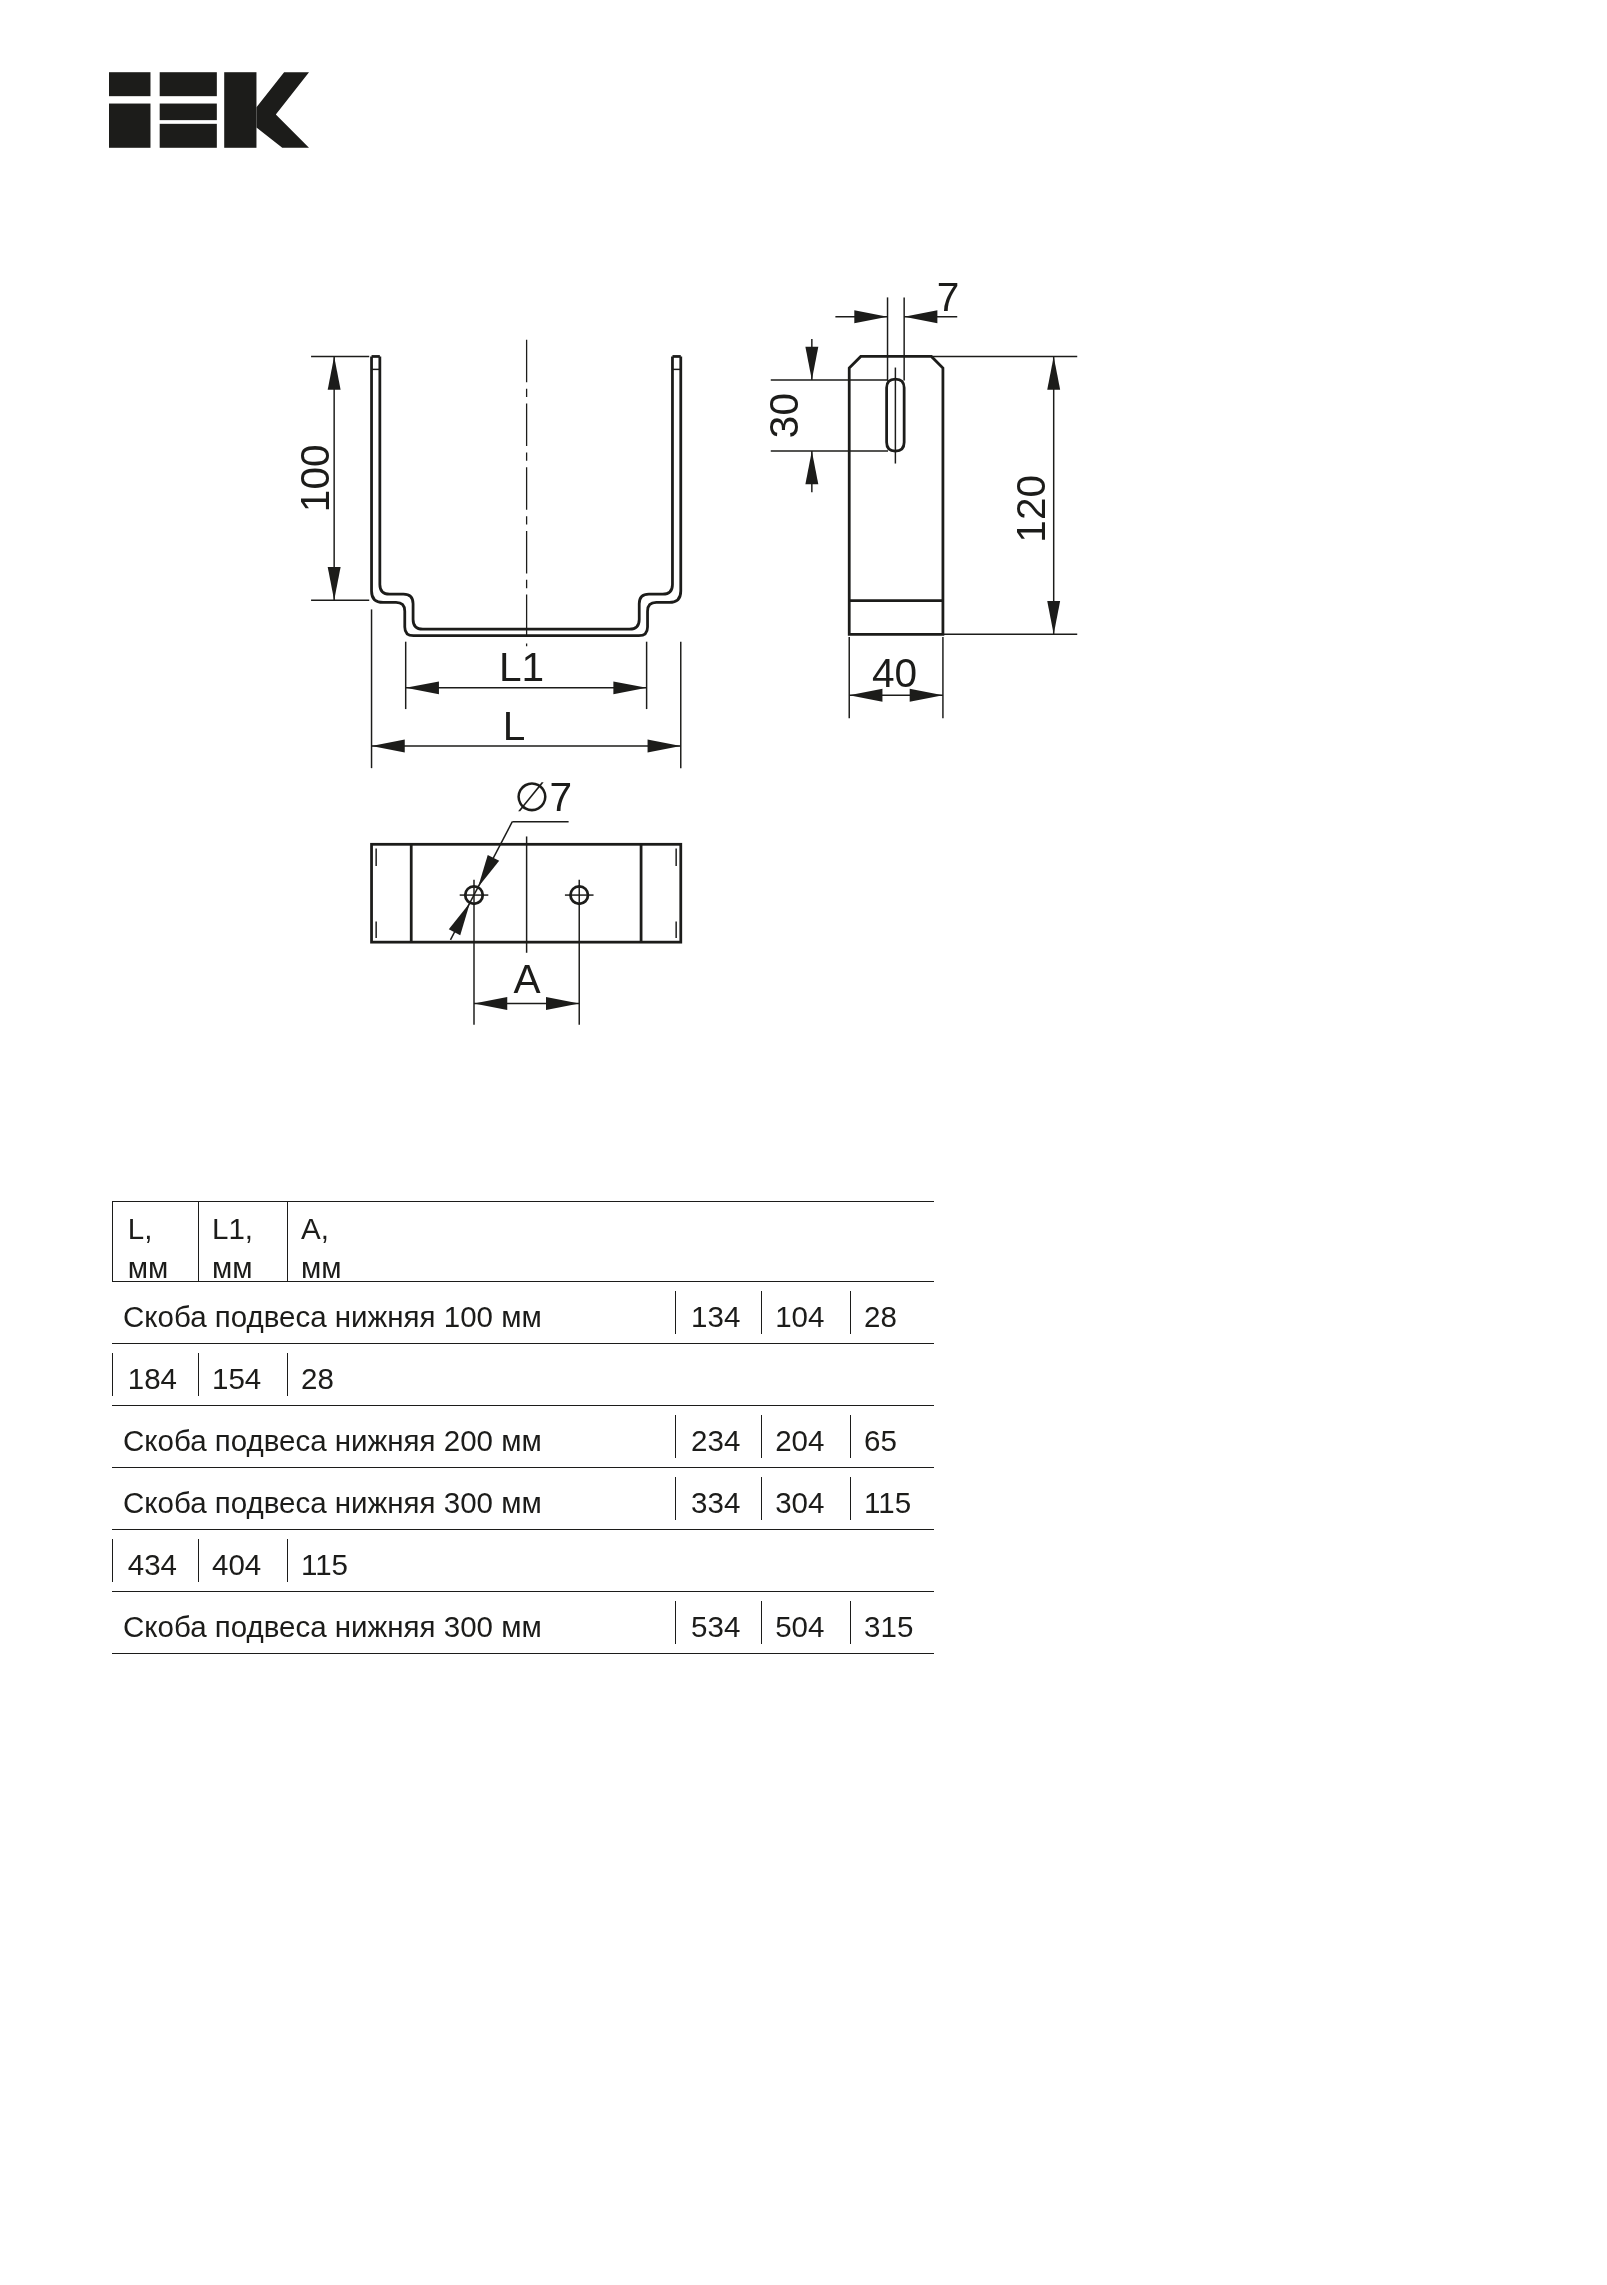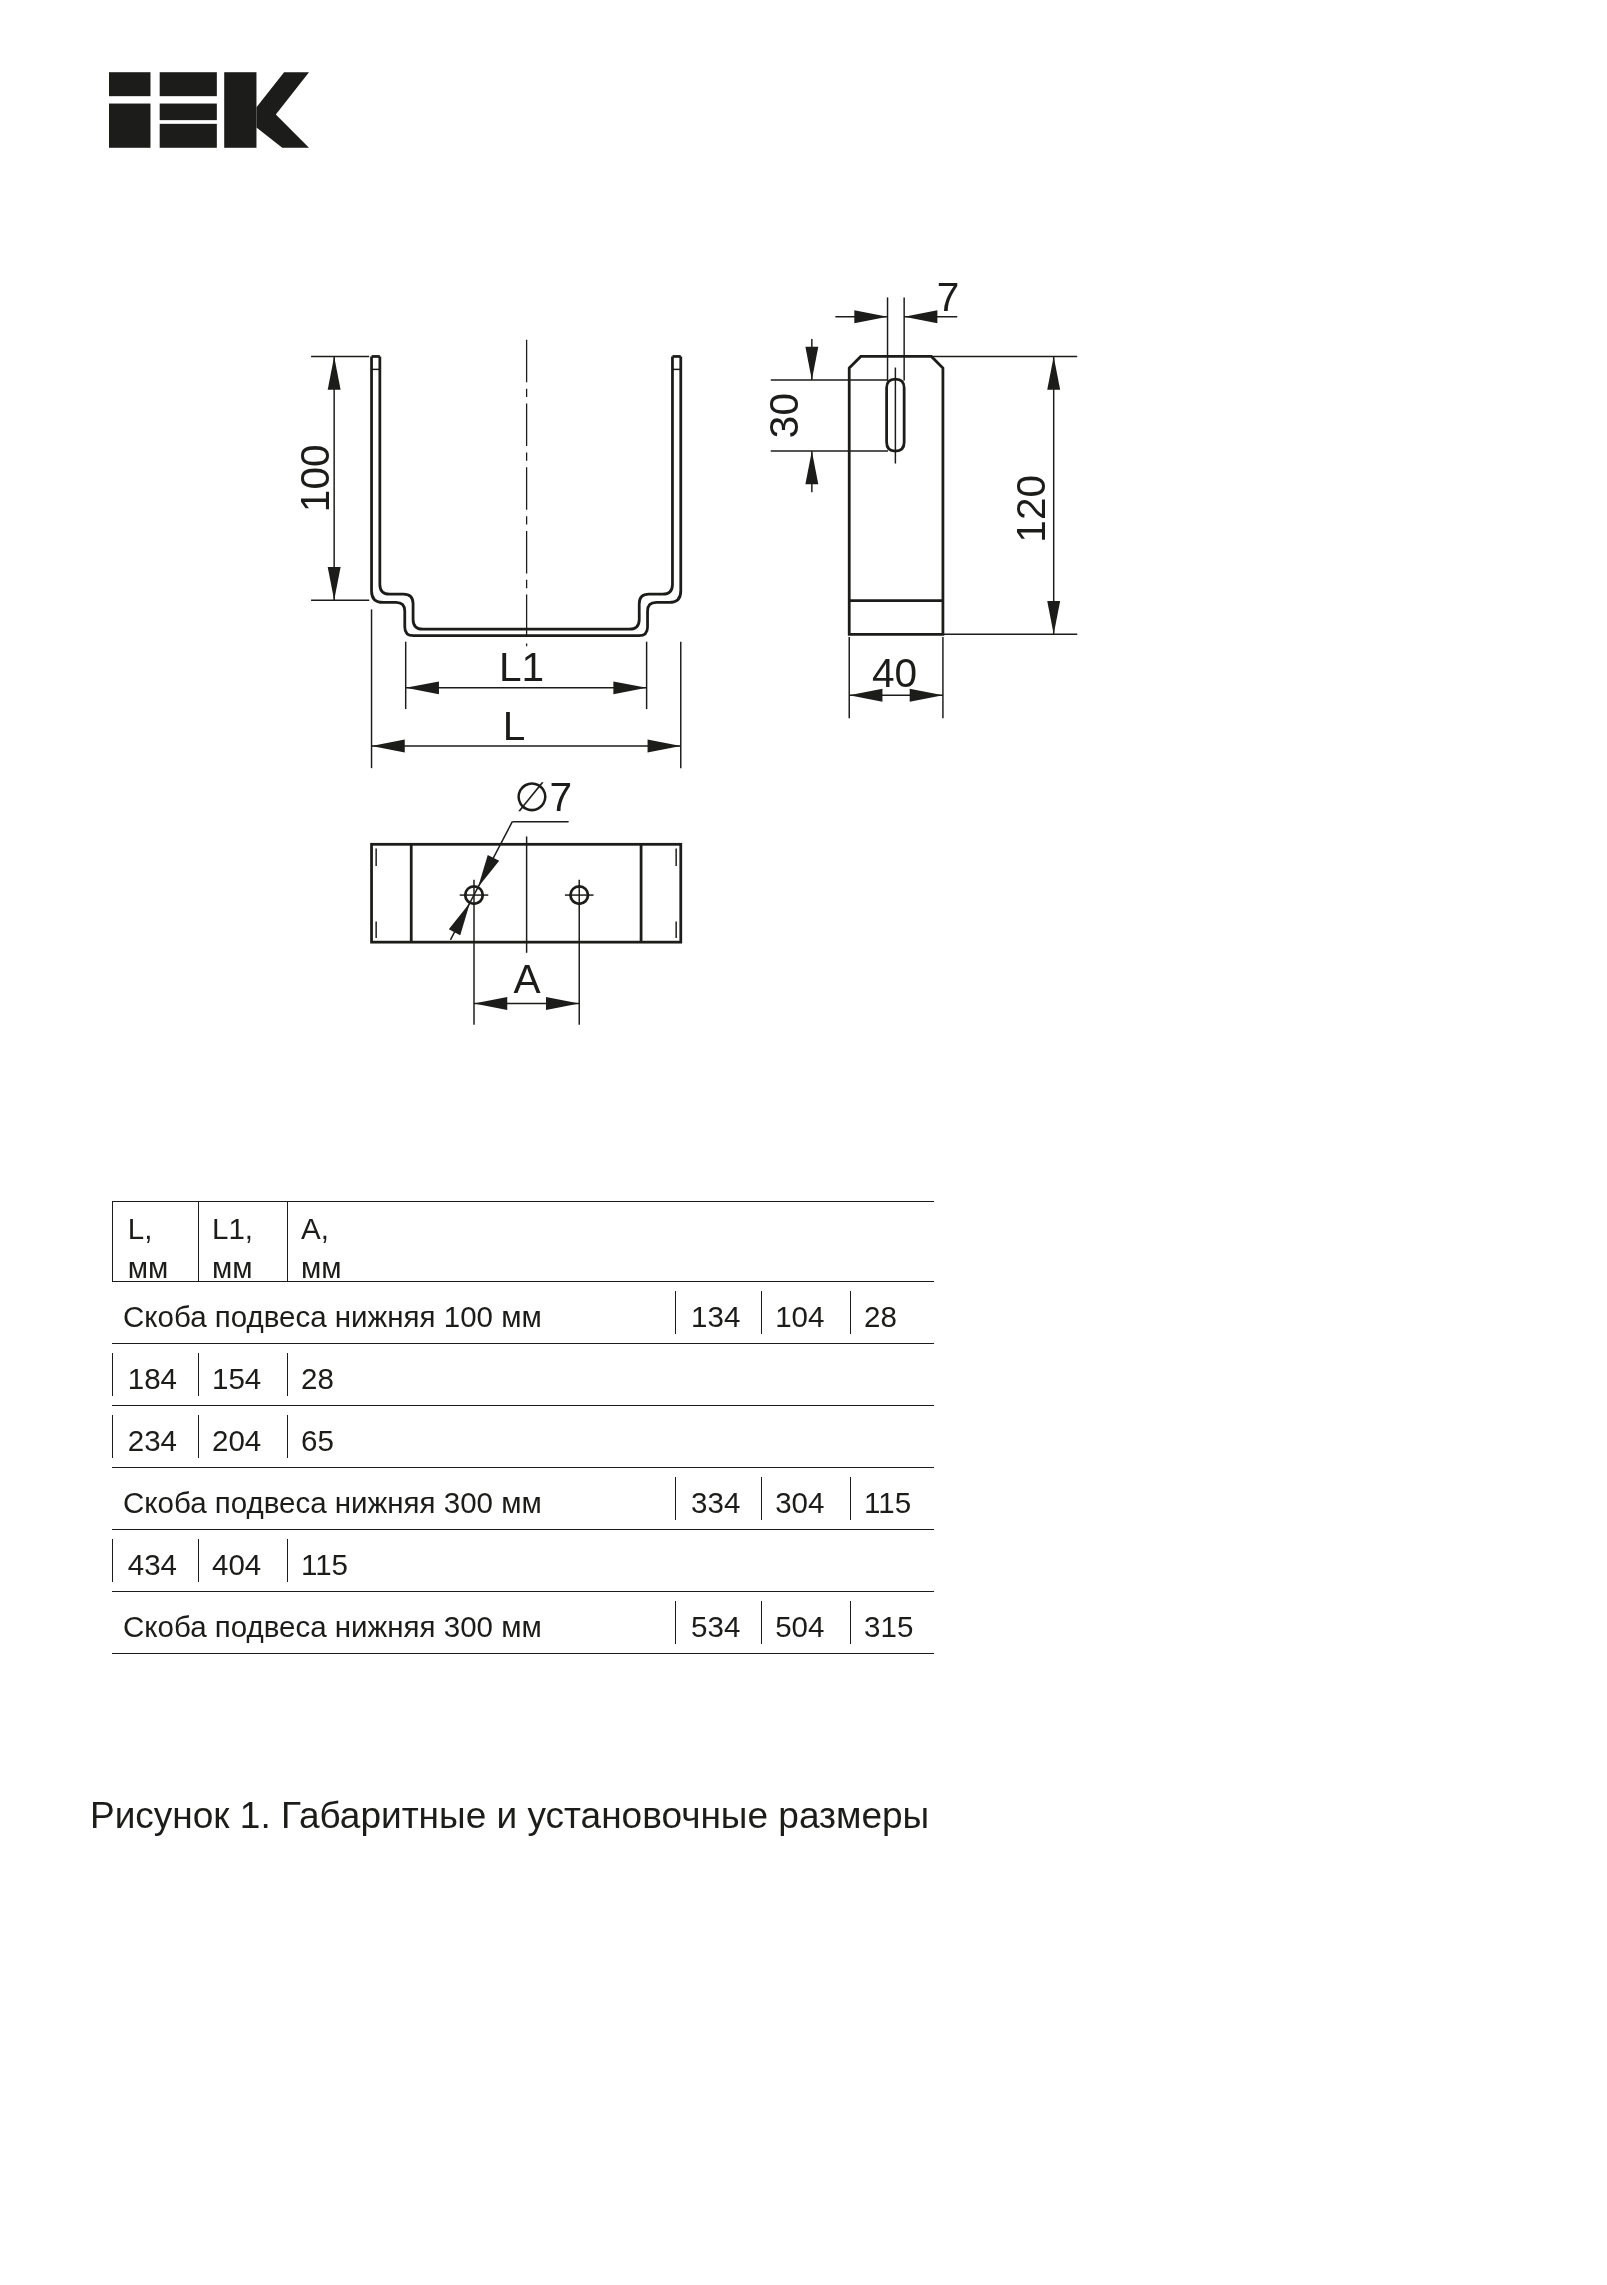--- a/index.html
+++ b/index.html
@@ -189,20 +189,21 @@
       <div class="td c-l">134</div>
       <div class="td c-l1">104</div>
       <div class="td c-a">28</div>
     </div>
     <div class="tr data">
       <div class="td c-l">184</div>
       <div class="td c-l1">154</div>
       <div class="td c-a">28</div>
     </div>
     <div class="tr data">
+      <div class="td c-name">Скоба подвеса нижняя 200 мм</div>
       <div class="td c-l">234</div>
       <div class="td c-l1">204</div>
       <div class="td c-a">65</div>
     </div>
     <div class="tr data">
       <div class="td c-name">Скоба подвеса нижняя 300 мм</div>
       <div class="td c-l">334</div>
       <div class="td c-l1">304</div>
       <div class="td c-a">115</div>
     </div>
@@ -212,16 +213,15 @@
       <div class="td c-a">115</div>
     </div>
     <div class="tr data">
       <div class="td c-name">Скоба подвеса нижняя 300 мм</div>
       <div class="td c-l">534</div>
       <div class="td c-l1">504</div>
       <div class="td c-a">315</div>
     </div>
   </div>
 
-  <div class="caption">Рисунок 1. Габаритные и установочные размеры</div>
 
 </div>
 
 
 </body></html>

